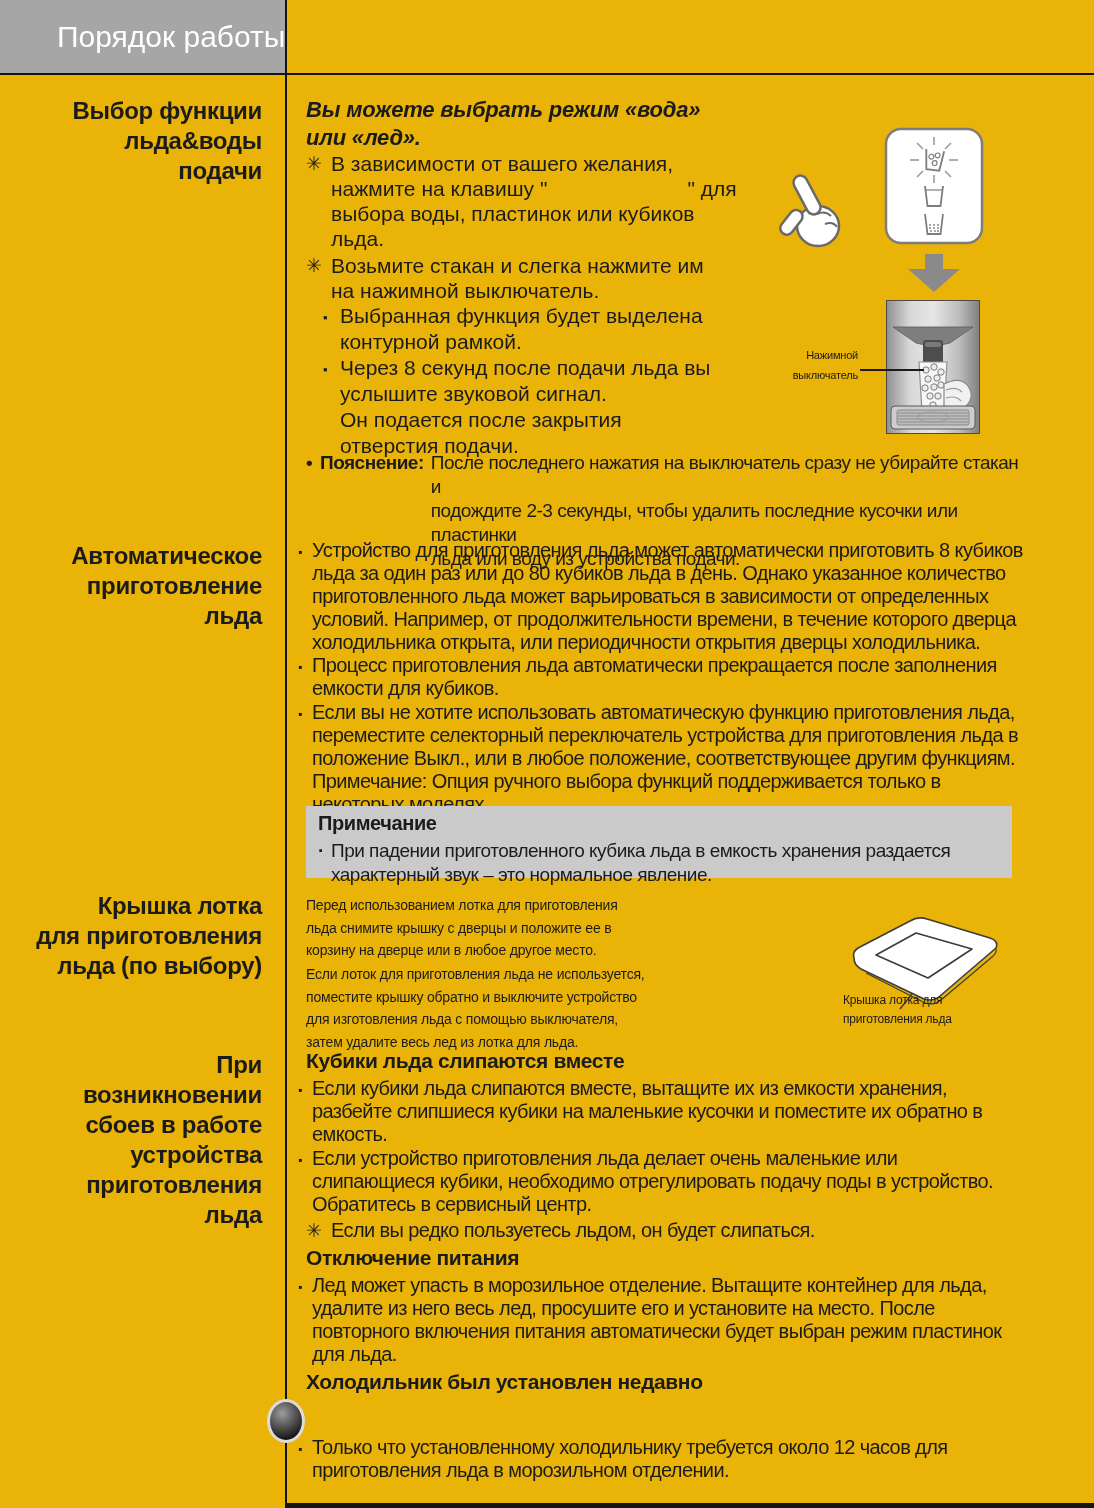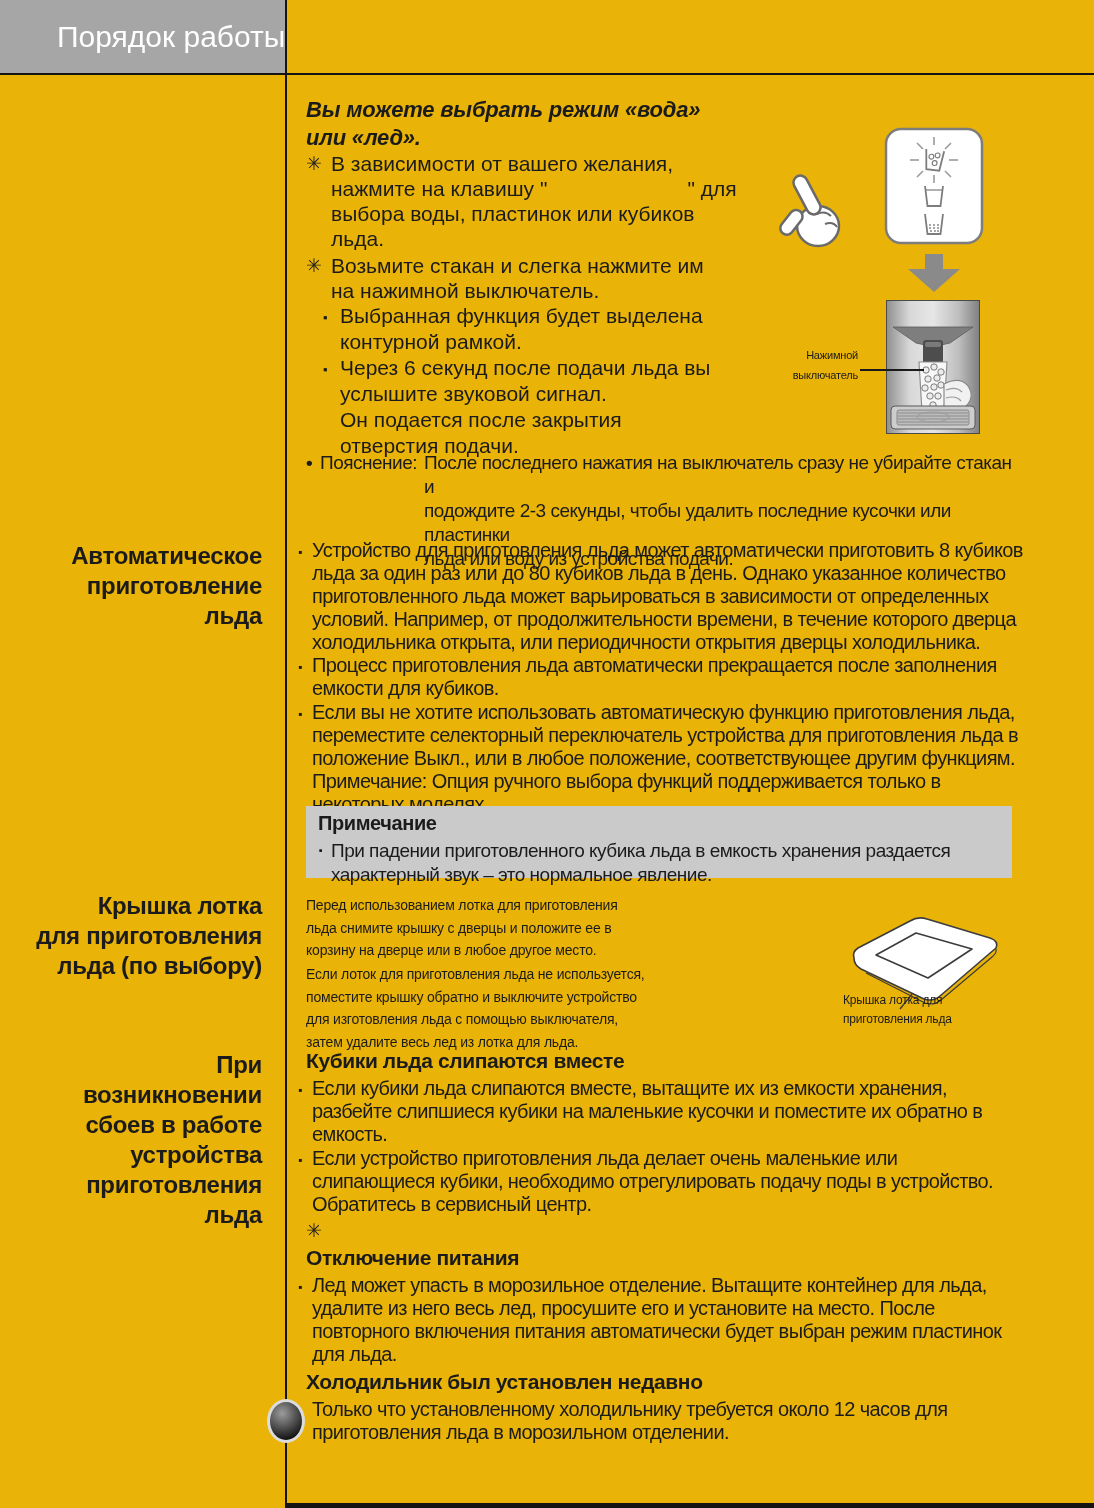--- a/index.html
+++ b/index.html
@@ -26,21 +26,21 @@
   .subtitle{font-weight:bold;font-size:21px;letter-spacing:-0.4px;}
   .s3p{font-size:14px;line-height:22.5px;letter-spacing:-0.2px;}
   
   .bullet{display:flex;align-items:flex-start;}
   .mk{flex:none;}
   .mk-star{width:25px;font-size:19px;font-family:"DejaVu Sans",sans-serif;color:#222;}
   .mk-sq{width:17px;font-size:13px;padding-top:2px;}
   .mk-sq-s{width:14px;font-size:12px;padding-top:2px;}
   .mk-dot{width:14px;font-weight:bold;}
   .mk-mid{width:13px;font-weight:bold;}
-  .nlabel{font-weight:normal;white-space:nowrap;margin-right:7px;text-align:right;}
+  .nlabel{font-weight:bold;white-space:nowrap;margin-right:7px;text-align:right;}
   
   .notebox{left:306px;top:806px;width:706px;height:72px;background:#cacaca;
            box-sizing:border-box;padding:6px 12px 0 12px;}
   .notebox .ttl{font-weight:bold;font-size:20px;letter-spacing:-0.4px;margin-bottom:4px;}
   
   .imglabel{font-size:11px;line-height:20px;text-align:right;white-space:pre-line;letter-spacing:-0.2px;}
   .imglabel2{font-size:12px;line-height:19px;text-align:left;white-space:pre-line;letter-spacing:-0.2px;}
   .leadline{height:2px;background:#1a1a1a;}
   
   .arrow{left:908px;top:254px;width:52px;display:flex;flex-direction:column;align-items:center;}
@@ -59,20 +59,23 @@
 <div class="page">
 
   <div class="abs header-box">
     <span>Порядок работы</span>
   </div>
   <div class="abs hline"></div>
   <div class="abs vline"></div>
   <div class="abs bottombar"></div>
   <div class="abs sphere"></div>
 
+  <div class="abs lhead" style="top:96px">Выбор функции
+льда&amp;воды
+подачи</div>
 
   <div class="abs intro pre" style="left:306px;top:96px;width:470px">Вы можете выбрать режим «вода»
 или «лед».</div>
 
   <div class="abs bullet body" style="left:306px;top:151px;width:450px">
     <span class="mk mk-star">✳</span>
     <div class="pre">В зависимости от вашего желания,
 нажмите на клавишу "&nbsp;&nbsp;&nbsp;&nbsp;&nbsp;&nbsp;&nbsp;&nbsp;&nbsp;&nbsp;&nbsp;&nbsp;&nbsp;&nbsp;&nbsp;&nbsp;&nbsp;&nbsp;&nbsp;&nbsp;&nbsp;&nbsp;&nbsp;&nbsp;" для
 выбора воды, пластинок или кубиков
 льда.</div>
@@ -82,21 +85,21 @@
     <div class="pre">Возьмите стакан и слегка нажмите им
 на нажимной выключатель.</div>
   </div>
   <div class="abs bullet body26" style="left:323px;top:303px;width:440px">
     <span class="mk mk-sq">▪</span>
     <div class="pre">Выбранная функция будет выделена
 контурной рамкой.</div>
   </div>
   <div class="abs bullet body26" style="left:323px;top:355px;width:440px">
     <span class="mk mk-sq">▪</span>
-    <div class="pre">Через 6 секунд после подачи льда вы
+    <div class="pre">Через 8 секунд после подачи льда вы
 услышите звуковой сигнал.
 Он подается после закрытия
 отверстия подачи.</div>
   </div>
 
   <div class="abs bullet cond2" style="left:306px;top:451px;width:716px">
     <span class="mk mk-dot">•</span>
     <span class="nlabel">Пояснение:</span>
     <div class="pre">После последнего нажатия на выключатель сразу не убирайте стакан и
 подождите 2-3 секунды, чтобы удалить последние кусочки или пластинки
@@ -279,31 +282,32 @@
 емкость.</div>
   </div>
   <div class="abs bullet cond" style="left:298px;top:1147px;width:732px">
     <span class="mk mk-sq-s">▪</span>
     <div class="pre">Если устройство приготовления льда делает очень маленькие или
 слипающиеся кубики, необходимо отрегулировать подачу поды в устройство.
 Обратитесь в сервисный центр.</div>
   </div>
   <div class="abs bullet cond" style="left:306px;top:1219px;width:724px">
     <span class="mk mk-star">✳</span>
+    <div class="pre">Если вы редко пользуетесь льдом, он будет слипаться.</div>
   </div>
 
   <div class="abs subtitle" style="left:306px;top:1246px;width:600px">Отключение питания</div>
   <div class="abs bullet cond" style="left:298px;top:1274px;width:732px">
     <span class="mk mk-sq-s">▪</span>
     <div class="pre">Лед может упасть в морозильное отделение. Вытащите контейнер для льда,
 удалите из него весь лед, просушите его и установите на место. После
 повторного включения питания автоматически будет выбран режим пластинок
 для льда.</div>
   </div>
 
   <div class="abs subtitle" style="left:306px;top:1370px;width:600px">Холодильник был установлен недавно</div>
-  <div class="abs bullet cond" style="left:298px;top:1398px;width:732px">
+  <div class="abs bullet cond" style="left:298px;top:1436px;width:732px">
     <span class="mk mk-sq-s">▪</span>
     <div class="pre">Только что установленному холодильнику требуется около 12 часов для
 приготовления льда в морозильном отделении.</div>
   </div>
 
 </div>
 
 </body></html>

